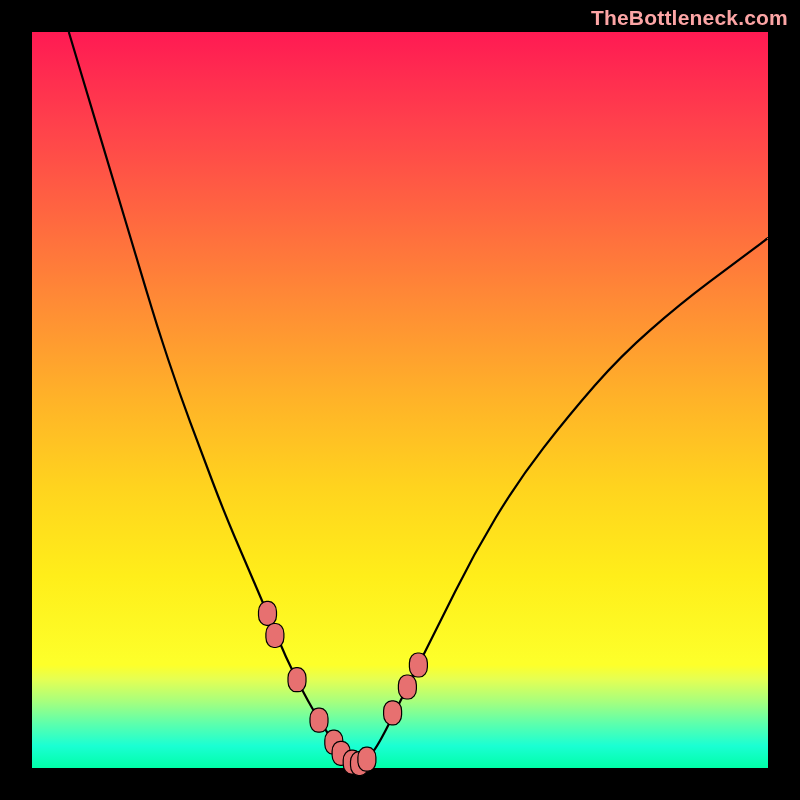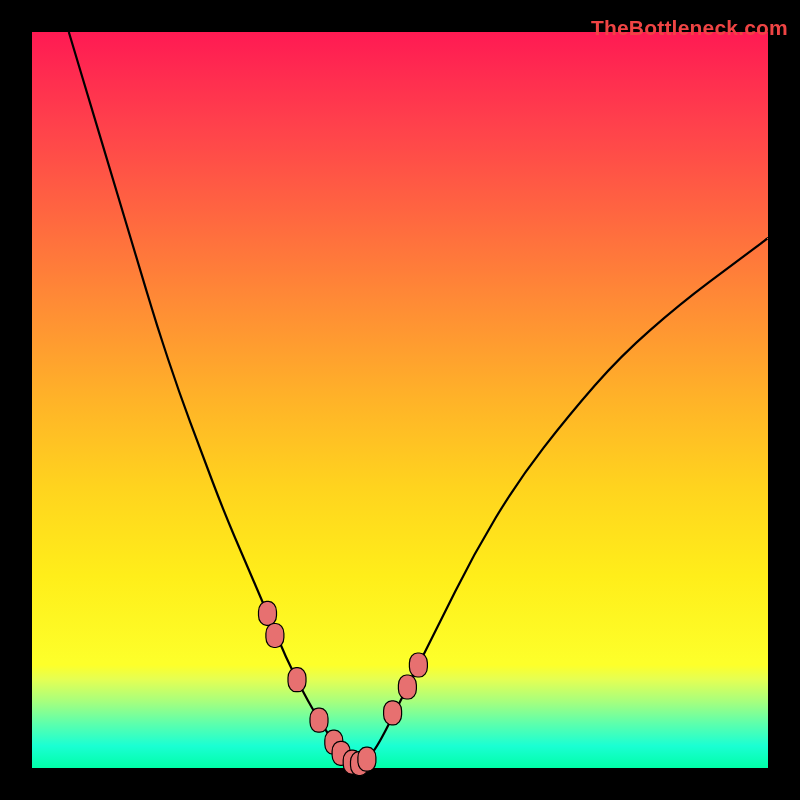--- a/index.html
+++ b/index.html
@@ -38,24 +38,24 @@
         #fdff2a 86%,
         #e4ff54 88%,
         #a6ff7e 91%,
         #5cffad 94%,
         #1affd3 97%,
         #00ffa8 100%
       );
   }
   .watermark {
     position: absolute;
-    top: 16px;
+    top: 6px;
     right: 12px;
     font: 600 21px -apple-system, Helvetica, Arial, sans-serif;
-    color: #ef4444;
+    color: #fca5a5;
     letter-spacing: 0.2px;
   }
   svg.curve {
     position: absolute;
     left: 32px;
     top: 32px;
     width: 736px;
     height: 736px;
     overflow: visible;
   }

